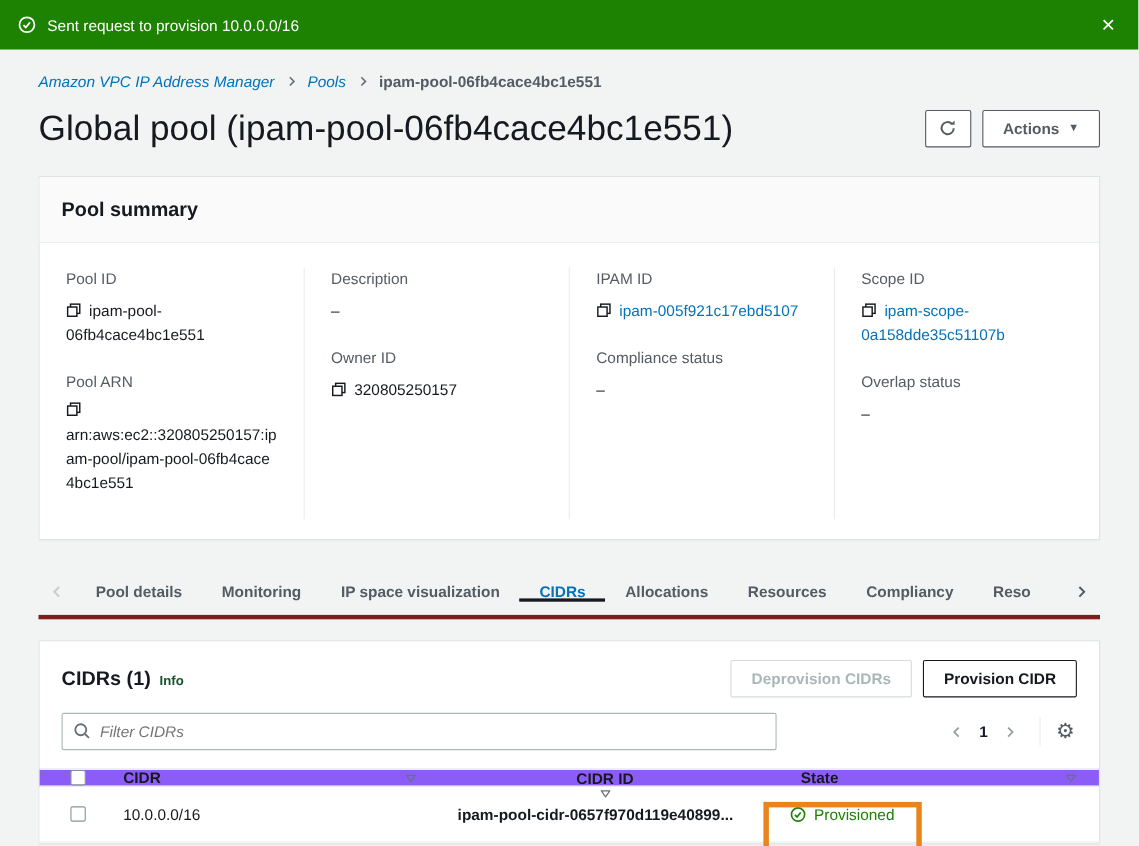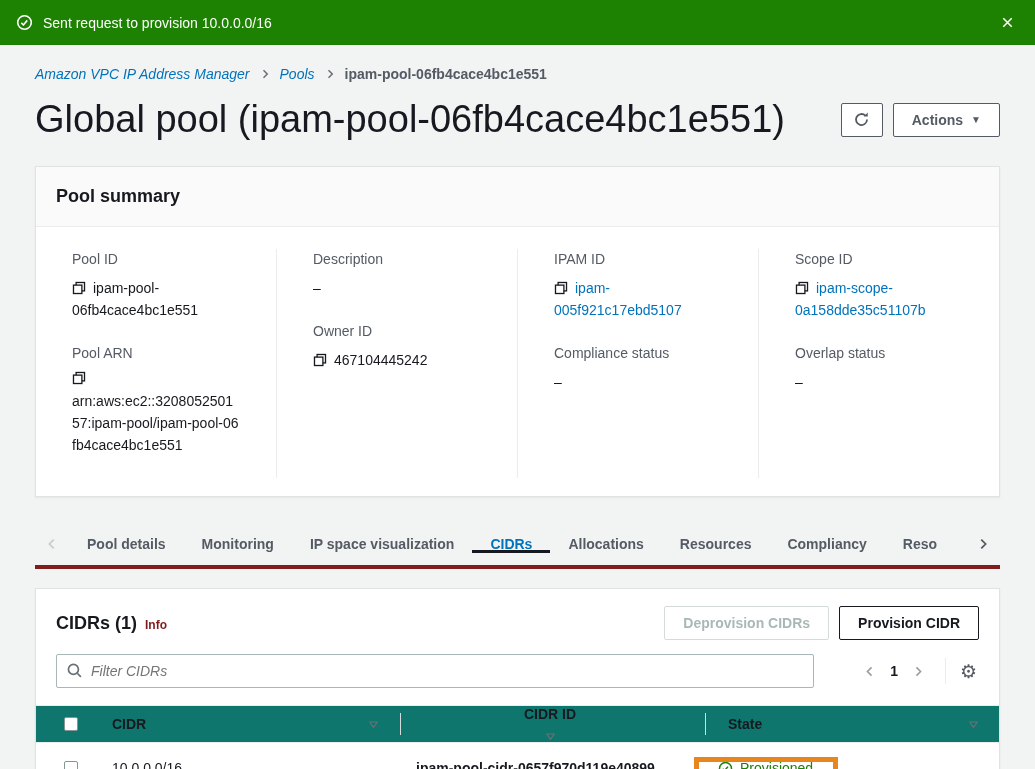--- a/index.html
+++ b/index.html
@@ -18,21 +18,21 @@
   }
   .flashbar .msg { margin-left: 10px; font-size: 14px; }
   .flash-close { margin-left: auto; background: none; border: none; cursor: pointer; display:flex; align-items:center; padding:4px; }
   
   .content { padding: 0 35px; }
   .breadcrumb { padding: 21px 0 6px; font-size: 14px; display:flex; align-items:center; }
   .breadcrumb a { color: #0073bb; text-decoration: none; font-style: italic; }
   .breadcrumb .sep { margin: 0 9px; display:flex; align-items:center; }
   .breadcrumb .current { color: #545b64; font-weight: bold; }
   .page-header { display: flex; align-items: center; justify-content: space-between; margin: 10px 0 0; }
-  .page-title { font-size: 38px; font-weight: 400; color: #16191f; }
+  .page-title { font-size: 32px; font-weight: 400; color: #16191f; }
   .header-actions { display: flex; gap: 10px; }
   .btn {
     background: #fff; border: 1px solid #545b64; border-radius: 2px;
     color: #545b64; font-weight: bold; font-size: 14px;
     height: 34px; padding: 0 18px; cursor: pointer;
     display: inline-flex; align-items: center; gap: 8px;
     font-family: "Liberation Sans", sans-serif;
   }
   .btn.icon-only { width: 42px; justify-content: center; padding: 0; }
   .btn.dark { color:#16191f; border-color:#16191f; }
@@ -42,21 +42,21 @@
   .card {
     background: #fff; border: 1px solid #dfe3e3;
     box-shadow: 0 1px 2px rgba(0,0,0,0.06);
   }
   .summary-card { margin-top: 25px; }
   .card-header {
     background: #fafafa; border-bottom: 1px solid #eaeded;
     padding: 19px 20px; font-size: 18px; font-weight: bold;
   }
   .summary-body { display: flex; padding: 22px 0 18px; }
-  .summary-col { flex: 1 1 0; padding: 0 36px; min-width: 0; }
+  .summary-col { flex: 1 1 0; padding: 0 24px; min-width: 0; }
   .summary-col + .summary-col { border-left: 1px solid #eaeded; }
   .field { margin-bottom: 22px; }
   .field .label { color: #545b64; margin-bottom: 8px; line-height: 20px; }
   .field .value { color: #16191f; line-height: 22px; overflow-wrap: break-word; }
   .field .value.breakall { word-break: break-all; }
   .field .value a { color: #0073bb; text-decoration: none; }
   .copy-btn { background:none; border:none; cursor:pointer; padding:0; margin-right:7px; vertical-align:-2px; display:inline-flex; }
   .copy-btn.block { display:block; margin-bottom:2px; }
   .dash { color:#16191f; }
   
@@ -78,42 +78,42 @@
   .tab.active::after {
     content: ''; position: absolute; left: 0; right: 0; bottom: -1px;
     height: 3px; background: #16191f;
   }
   .tab.truncated { flex: 1 1 0; min-width: 0; overflow: hidden; padding-right: 0; }
   
   .cidrs-card { margin-top: 19px; }
   .panel-head { display: flex; align-items: center; justify-content: space-between; padding: 17px 20px 6px; }
   .panel-title-wrap { display: flex; align-items: baseline; gap: 8px; justify-content: flex-end; }
   .panel-title { font-size: 18px; font-weight: bold; }
-  .info-link { font-size: 12px; color: #7f1d1d; text-decoration: none; font-weight: bold; }
+  .info-link { font-size: 12px; color: #14532d; text-decoration: none; font-weight: bold; }
   .panel-buttons { display: flex; gap: 10px; }
   .filter-row { display: flex; align-items: center; justify-content: space-between; padding: 8px 20px 17px; }
   .search-box {
-    position: relative; width: 758px; height: 34px;
+    position: relative; width: 650px; height: 34px;
   }
   .search-box input {
     width: 100%; height: 100%; border: 1px solid #aab7b8; border-radius: 2px;
     padding: 0 10px 0 34px; font-size: 14px; font-style: italic; color:#545b64;
     font-family: "Liberation Sans", sans-serif; outline: none; background:#fff;
   }
   .search-icon { position: absolute; left: 10px; top: 8px; }
   .utility-cluster { display: flex; align-items: center; }
   .page-btn { background:none; border:none; cursor:pointer; display:flex; align-items:center; padding:4px 6px; }
   .page-number { font-weight: bold; margin: 0 8px; color:#16191f; cursor:pointer; }
   .v-divider { width:1px; height:26px; background:#eaeded; margin: 0 12px 0 14px; }
   .gear-btn { background:none; border:none; cursor:pointer; font-size:19px; color:#545b64; line-height:1; padding:2px; }
   
   .tbl-head {
-    display: flex; align-items: stretch; height: 38px;
+    display: flex; align-items: stretch; height: 16px;
     border-top: 1px solid #eaeded; border-bottom: 1px solid #eaeded;
-    background: #0f766e; font-weight: bold;
+    background: #8b5cf6; font-weight: bold;
   }
   .tbl-row { display: flex; align-items: center; height: 51px; border-bottom: 1px solid #eaeded; background: #fff; }
   .c-check { width: 60px; padding-left: 28px; display:flex; align-items:center; flex-shrink:0; }
   .c-cidr  { width: 305px; flex-shrink:0; }
   .c-cidrid{ width: 305px; flex-shrink:0;flex-direction:column; }
   .c-state { flex: 1 1 0; }
   .th { position: relative; display:flex; align-items:center; justify-content:space-between; cursor:pointer; }
   .th.c-cidr   { padding: 0 22px 0 16px; }
   .th.c-cidrid { padding: 0 22px 0 15px; }
   .th.c-state  { padding: 0 20px 0 22px; }
@@ -217,21 +217,21 @@
           <div class="value dash">–</div>
         </div>
         <div class="field">
           <div class="label">Owner ID</div>
           <div class="value">
             <button class="copy-btn">
                 <svg width="14" height="14" viewBox="0 0 16 16">
                   <rect x="4.7" y="1.7" width="9.6" height="9.6" fill="#fff" stroke="#16191f" stroke-width="1.5"></rect>
                   <rect x="1.7" y="4.7" width="9.6" height="9.6" fill="#fff" stroke="#16191f" stroke-width="1.5"></rect>
                 </svg>
-              </button><span>467104445242</span>
+              </button><span>320805250157</span>
           </div>
         </div>
       </div>
       <div class="summary-col">
         <div class="field">
           <div class="label">IPAM ID</div>
           <div class="value">
             <button class="copy-btn">
                 <svg width="14" height="14" viewBox="0 0 16 16">
                   <rect x="4.7" y="1.7" width="9.6" height="9.6" fill="#fff" stroke="#16191f" stroke-width="1.5"></rect>

